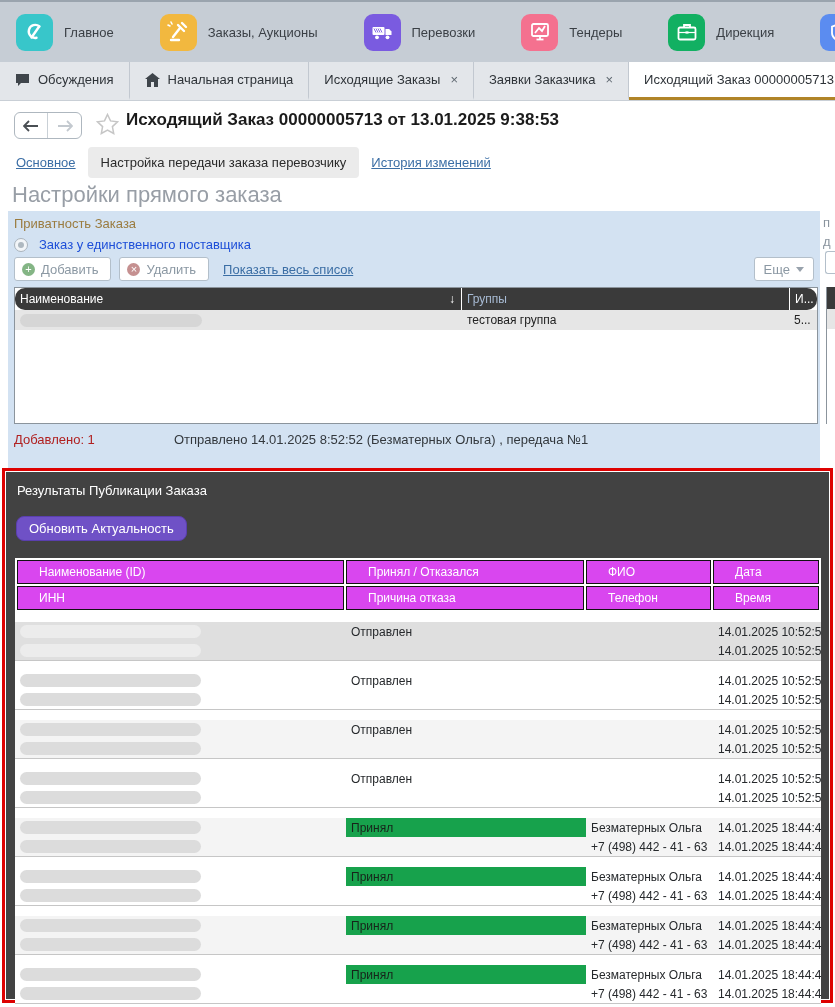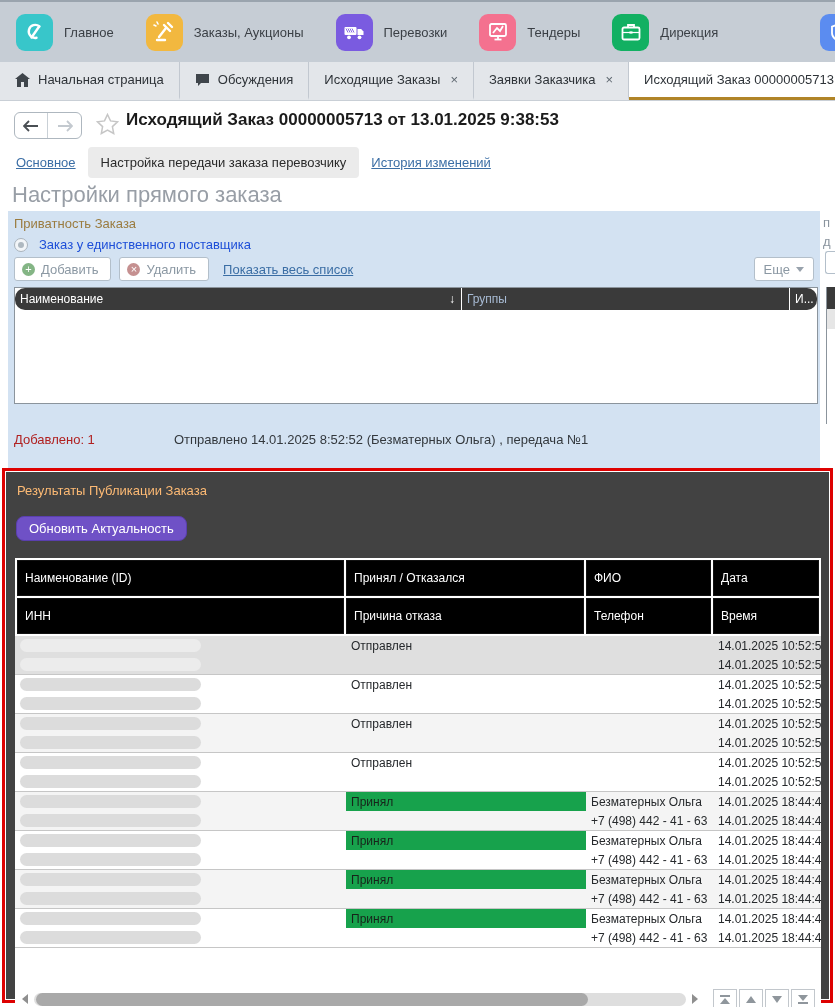--- a/index.html
+++ b/index.html
@@ -2,21 +2,21 @@
 <html><head>
 <meta charset="utf-8">
 <style>
   * { box-sizing: border-box; margin: 0; padding: 0; }
   html,body { width:835px; height:1007px; }
   body { font-family: "Liberation Sans", sans-serif; background:#fff; position:relative; overflow:hidden; }
 
   
   .toolbar { position:absolute; top:0; left:0; width:835px; height:62px;
     background:#c6cdd5; border-top:2px solid #9aa4ae; display:flex; align-items:center;
-    padding-left:16px; gap:32px; overflow:hidden; }
+    padding-left:16px; gap:46px; overflow:hidden; }
   .tb-item { display:flex; align-items:center; gap:11px; cursor:pointer; }
   .tb-icon { width:37px; height:37px; border-radius:9px; display:flex; align-items:center; justify-content:center; flex:0 0 auto; }
   .tb-label { font-size:13px; color:#3a3f45; }
   .tb-partial { position:absolute; left:820px; top:12px; }
 
   
   .tabbar { position:absolute; top:62px; left:0; width:835px; height:39px; background:#e3e6ea;
     display:flex; border-bottom:1px solid #c9cfd6; overflow:hidden; }
   .tab { display:flex; align-items:center; gap:8px; padding:0 15px; font-size:13px; color:#2e3338;
     border-right:1px solid #c2c8d0; border-bottom:3px solid transparent; white-space:nowrap; cursor:pointer; }
@@ -72,31 +72,31 @@
   .sliver div { height:19px; overflow:hidden; }
   .sliver-btn { position:absolute; top:251px; left:825px; width:10px; height:23px; background:#fff;
     border:1px solid #b3bfca; border-right:none; border-radius:3px 0 0 3px; }
   .sliver-table { position:absolute; top:287px; left:826px; width:9px; height:137px; border-left:1px solid #8b949c; background:#fff; }
   .sliver-table .sh { height:22px; background:#3a3a3a; }
   .sliver-table .sr { height:20px; background:#e6e6e6; }
 
   
   .red-box { position:absolute; top:468px; left:2px; width:831px; height:535px; border:3px solid #dd0101; background:#fff; }
   .dark-panel { position:absolute; inset:1px; background:#424242; }
-  .res-title { position:absolute; top:11px; left:11px; font-size:13px; color:#fdba74; }
+  .res-title { position:absolute; top:11px; left:11px; font-size:13px; color:#ffffff; }
   .refresh-btn { position:absolute; top:44px; left:10px; height:25px; background:#6f51c6; border:1px solid #5a3fae;
     border-radius:3px; color:#fff; font-size:13px; display:flex; align-items:center; padding:0 12px; cursor:pointer; }
 
   .rt { position:absolute; top:86px; left:9px; width:806px; height:415px; background:#fff; }
   .rt-head { background:#fff; padding:2px; display:grid; grid-template-columns:327px 238px 125px 106px; gap:2px; }
-  .rt-head > div { background:#000000; border:1px solid #121212; color:#fff; font-size:12px; height:36px;
-    display:flex; align-items:center; padding-left:7px; overflow:hidden; white-space:nowrap; }
+  .rt-head > div { background:#d946ef; border:1px solid #121212; color:#fff; font-size:12px; height:24px;
+    display:flex; align-items:center; padding-left:21px; overflow:hidden; white-space:nowrap; }
   .rrow { display:grid; grid-template-columns:331px 240px 127px 108px; height:19px; font-size:12px; color:#26292c; }
   .rrow > div { overflow:hidden; white-space:nowrap; display:flex; align-items:center; }
-  .rgrp { border-bottom:1px solid #c6c6c6; }
+  .rgrp { border-bottom:1px solid #c6c6c6;margin-top:10px; }
   .g-sel { background:#dfdfdf; } .g-lt { background:#f4f4f4; } .g-w { background:#fff; }
   .rrow .pill { width:181px; margin-left:5px; background:#dcdcdc; }
   .g-sel .pill { background:#ececec; }
   .cell-pad { padding-left:5px; }
   .status-accepted { width:100%; height:100%; background:#17a24c; color:#17231a; display:flex; align-items:center; padding-left:5px; }
 
   .rt-spacer { height:37px; background:#fff; }
   .scroll-strip { height:28px; display:flex; align-items:center; padding:0 6px 0 4px; background:#fff; }
   .harrow { width:12px; height:12px; display:flex; align-items:center; justify-content:center; cursor:pointer; }
   .tri-l { width:0; height:0; border-top:5px solid transparent; border-bottom:5px solid transparent; border-right:6px solid #8f8f8f; }
@@ -190,32 +190,32 @@
           <path d="M9 12l2.2 2.2L15 10"></path>
         </g>
       </svg>
   </div>
 </div>
 
 <div class="tabbar">
   <div class="tab">
     <span>
       <svg width="15" height="14" viewBox="0 0 15 14">
-          <path d="M7.5 0L0 6h2v8h4V9h3v5h4V6h2z" fill="#3f454b"></path>
+          <path d="M1 1h13v9H6l-3 3v-3H1z" fill="#3f454b"></path>
         </svg>
     </span>
-    <span>Начальная страница</span>
+    <span>Обсуждения</span>
   </div>
   <div class="tab">
     <span>
       <svg width="15" height="14" viewBox="0 0 15 14">
-          <path d="M1 1h13v9H6l-3 3v-3H1z" fill="#3f454b"></path>
+          <path d="M7.5 0L0 6h2v8h4V9h3v5h4V6h2z" fill="#3f454b"></path>
         </svg>
     </span>
-    <span>Обсуждения</span>
+    <span>Начальная страница</span>
   </div>
   <div class="tab">
     <span>Исходящие Заказы</span>
     <span class="close">×</span>
   </div>
   <div class="tab">
     <span>Заявки Заказчика</span>
     <span class="close">×</span>
   </div>
   <div class="tab active">
@@ -277,20 +277,27 @@
       <div class="t1c1">
         <span>Наименование</span>
         <span class="sort-arrow">↓</span>
       </div>
       <div class="t1c2">
           <span>Группы</span>
         </div>
       <div class="t1c3">
           <span>И...</span>
         </div>
+    </div>
+    <div class="t1-row">
+      <div style="width:447px;">
+          <div class="pill" style="width:182px; margin-left:5px;"></div>
+        </div>
+      <div style="width:328px; padding-left:5px;">тестовая группа</div>
+      <div style="width:27px; padding-left:4px;">5...</div>
     </div>
     <div class="t1-body"></div>
   </div>
 
   <div class="added-row">
     <span class="added-label">Добавлено: 1</span>
     <span class="sent-info">Отправлено 14.01.2025 8:52:52 (Безматерных Ольга) , передача №1</span>
   </div>
 </div>
 

